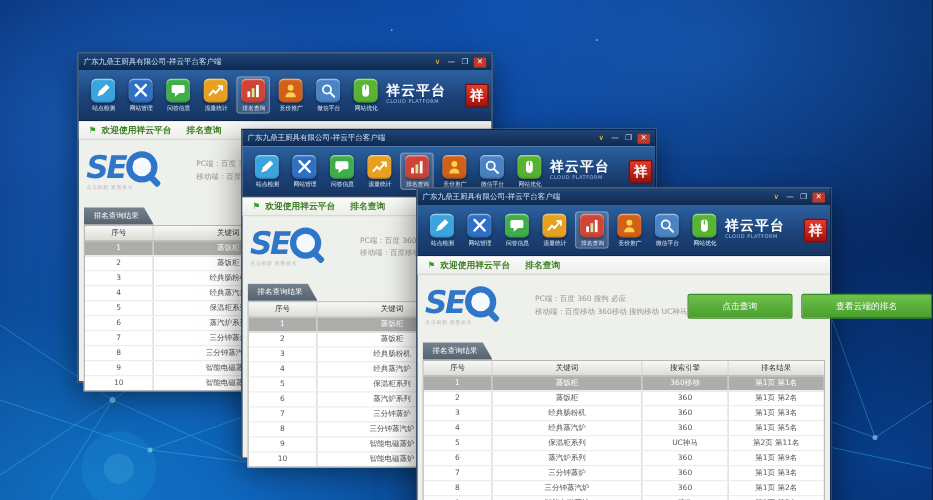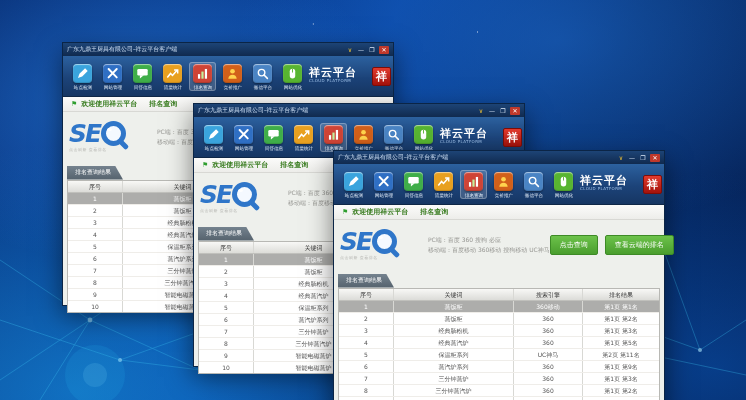--- a/index.html
+++ b/index.html
@@ -53,21 +53,21 @@
   .seo-line{display:flex;align-items:center}
   .seo-se{font-size:25px;font-weight:bold;font-style:italic;color:#2f76c9;letter-spacing:-2px;line-height:25px}
   .mag{width:15px;height:15px;border:5px solid #2f76c9;border-radius:50%;background:#f4f9ff;position:relative;margin-left:1px}
   .mag::after{content:"";position:absolute;width:5px;height:11px;background:#2f76c9;border-radius:2px;
     right:-5px;bottom:-9px;transform:rotate(-45deg)}
   .mag::before{content:"";position:absolute;width:5px;height:3px;background:#fff;border-radius:50%;left:1px;top:2px;opacity:.9}
   .seo-sub{font-size:4px;color:#b8b8b4;margin-top:1px;white-space:nowrap;letter-spacing:.5px}
   .seo-desc{flex:1;font-size:6px;color:#969692;line-height:10px;padding-left:4px;white-space:nowrap}
   .seo-buttons{display:flex;gap:7px;padding-right:2px}
   .btn-green{font-size:7px;color:#fff;background:linear-gradient(#6cc24a,#4a9e2e);border:1px solid #3d8a26;
-    border-radius:2px;padding:4px 9px;cursor:pointer;white-space:nowrap;font-family:inherit}
+    border-radius:2px;padding:4px 27px;cursor:pointer;white-space:nowrap;font-family:inherit}
 
   .tab{display:inline-block;font-size:6px;color:#fff;background:linear-gradient(#74828e,#55626d);
     padding:2.5px 12px 2.5px 8px;clip-path:polygon(0 0,calc(100% - 8px) 0,100% 100%,0 100%);margin-top:2px}
   .rank-table{border:1px solid #b8b8b4;background:#fff}
   .thead{display:flex;background:linear-gradient(#f8f8f6,#dcdcd8);border-bottom:1px solid #c0c0bc;
     font-size:6px;color:#333;}
   .th,.td{padding:0 2px;text-align:center;border-right:1px solid #d8d8d4;white-space:nowrap;overflow:hidden;
     height:11px;line-height:11px}
   .th:last-child,.td:last-child{border-right:none}
   .row{display:flex;font-size:6px;color:#555;border-bottom:1px solid #efede9;cursor:default}

